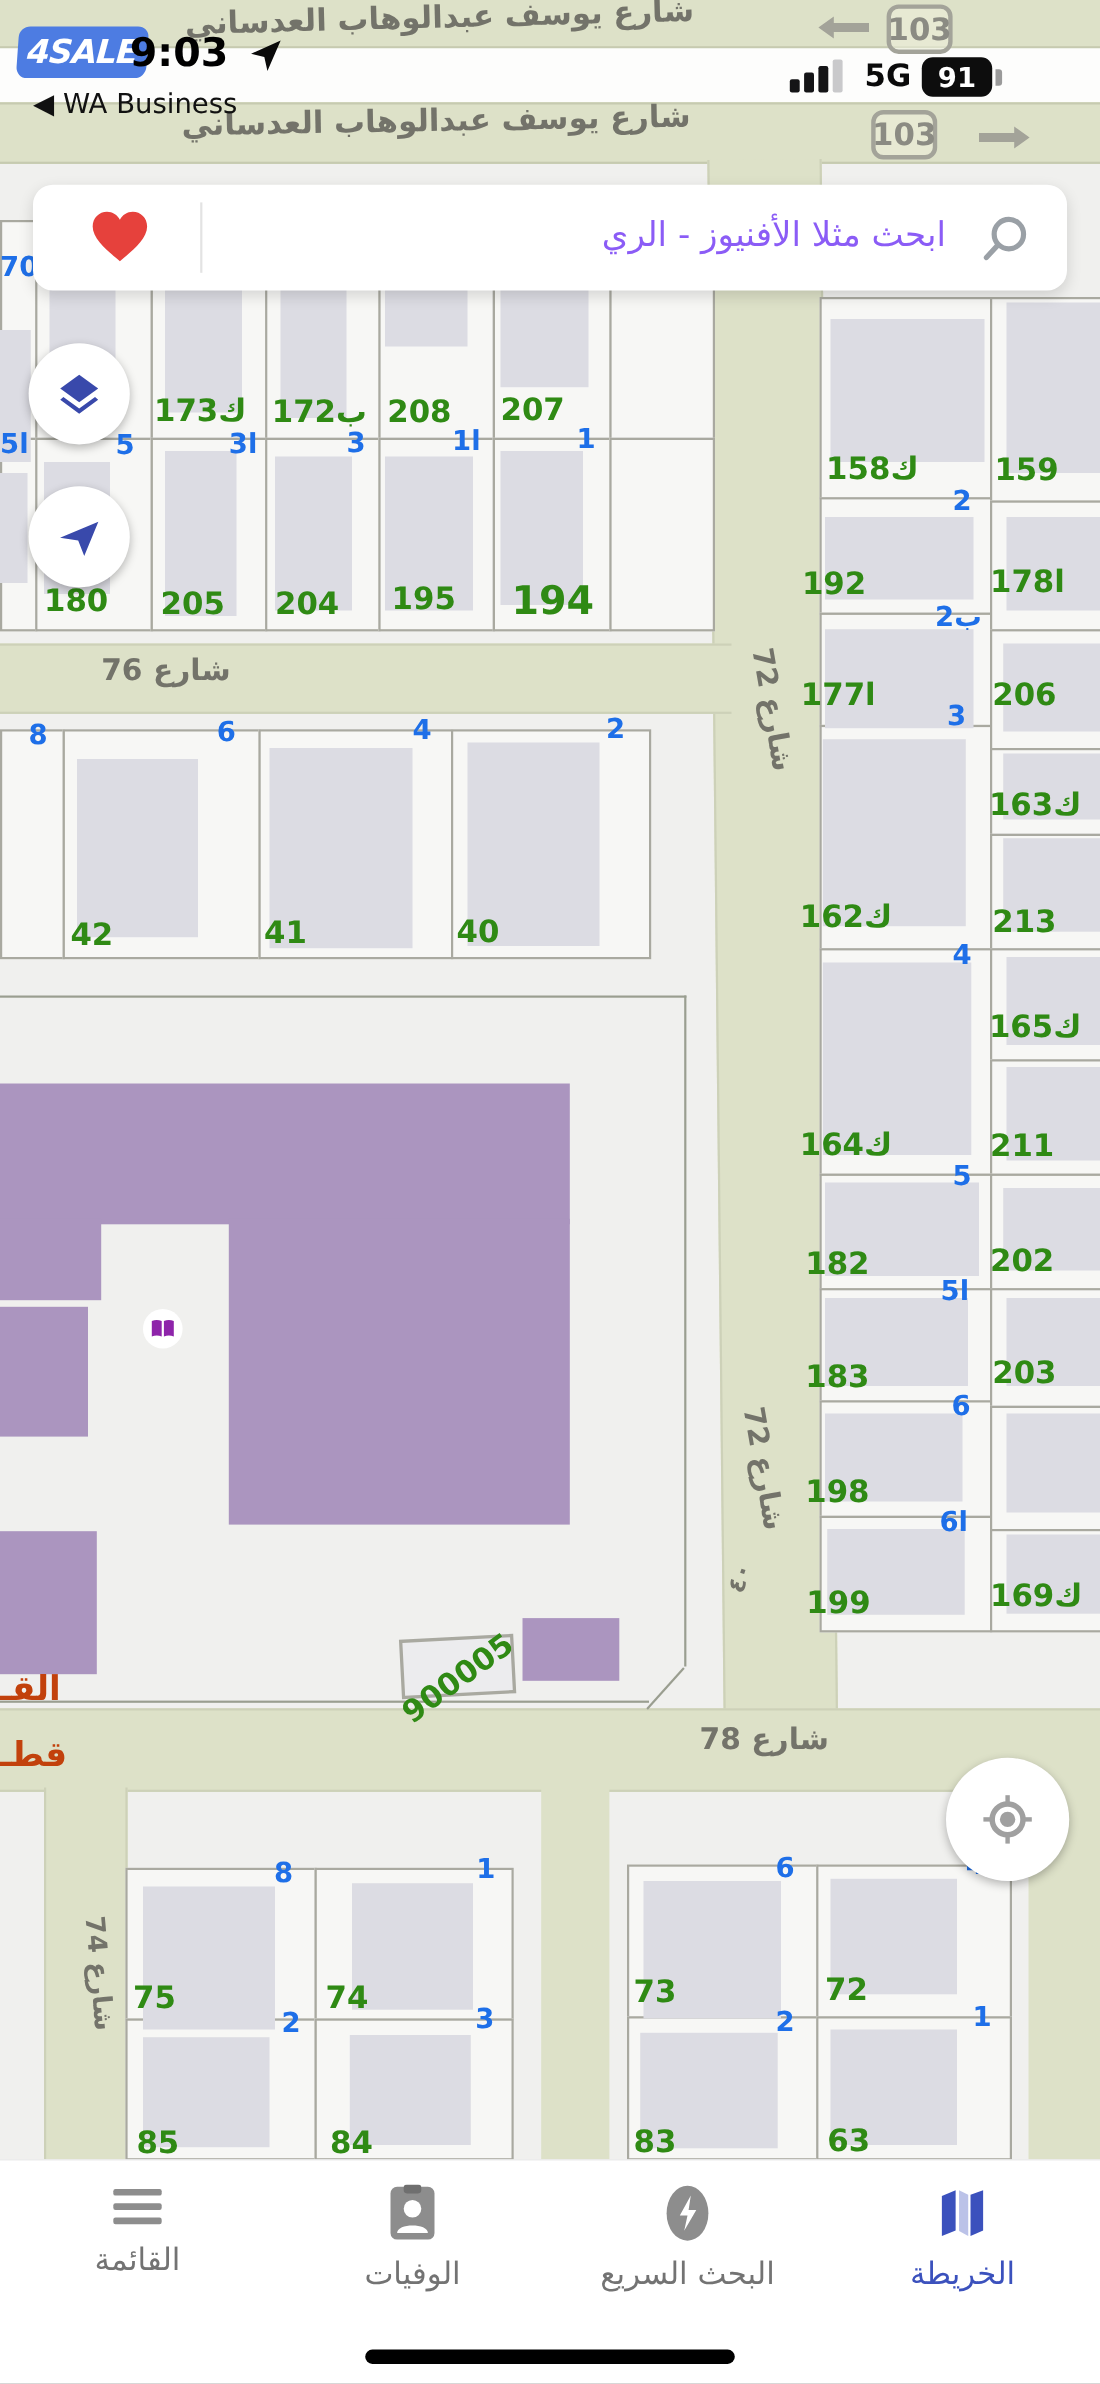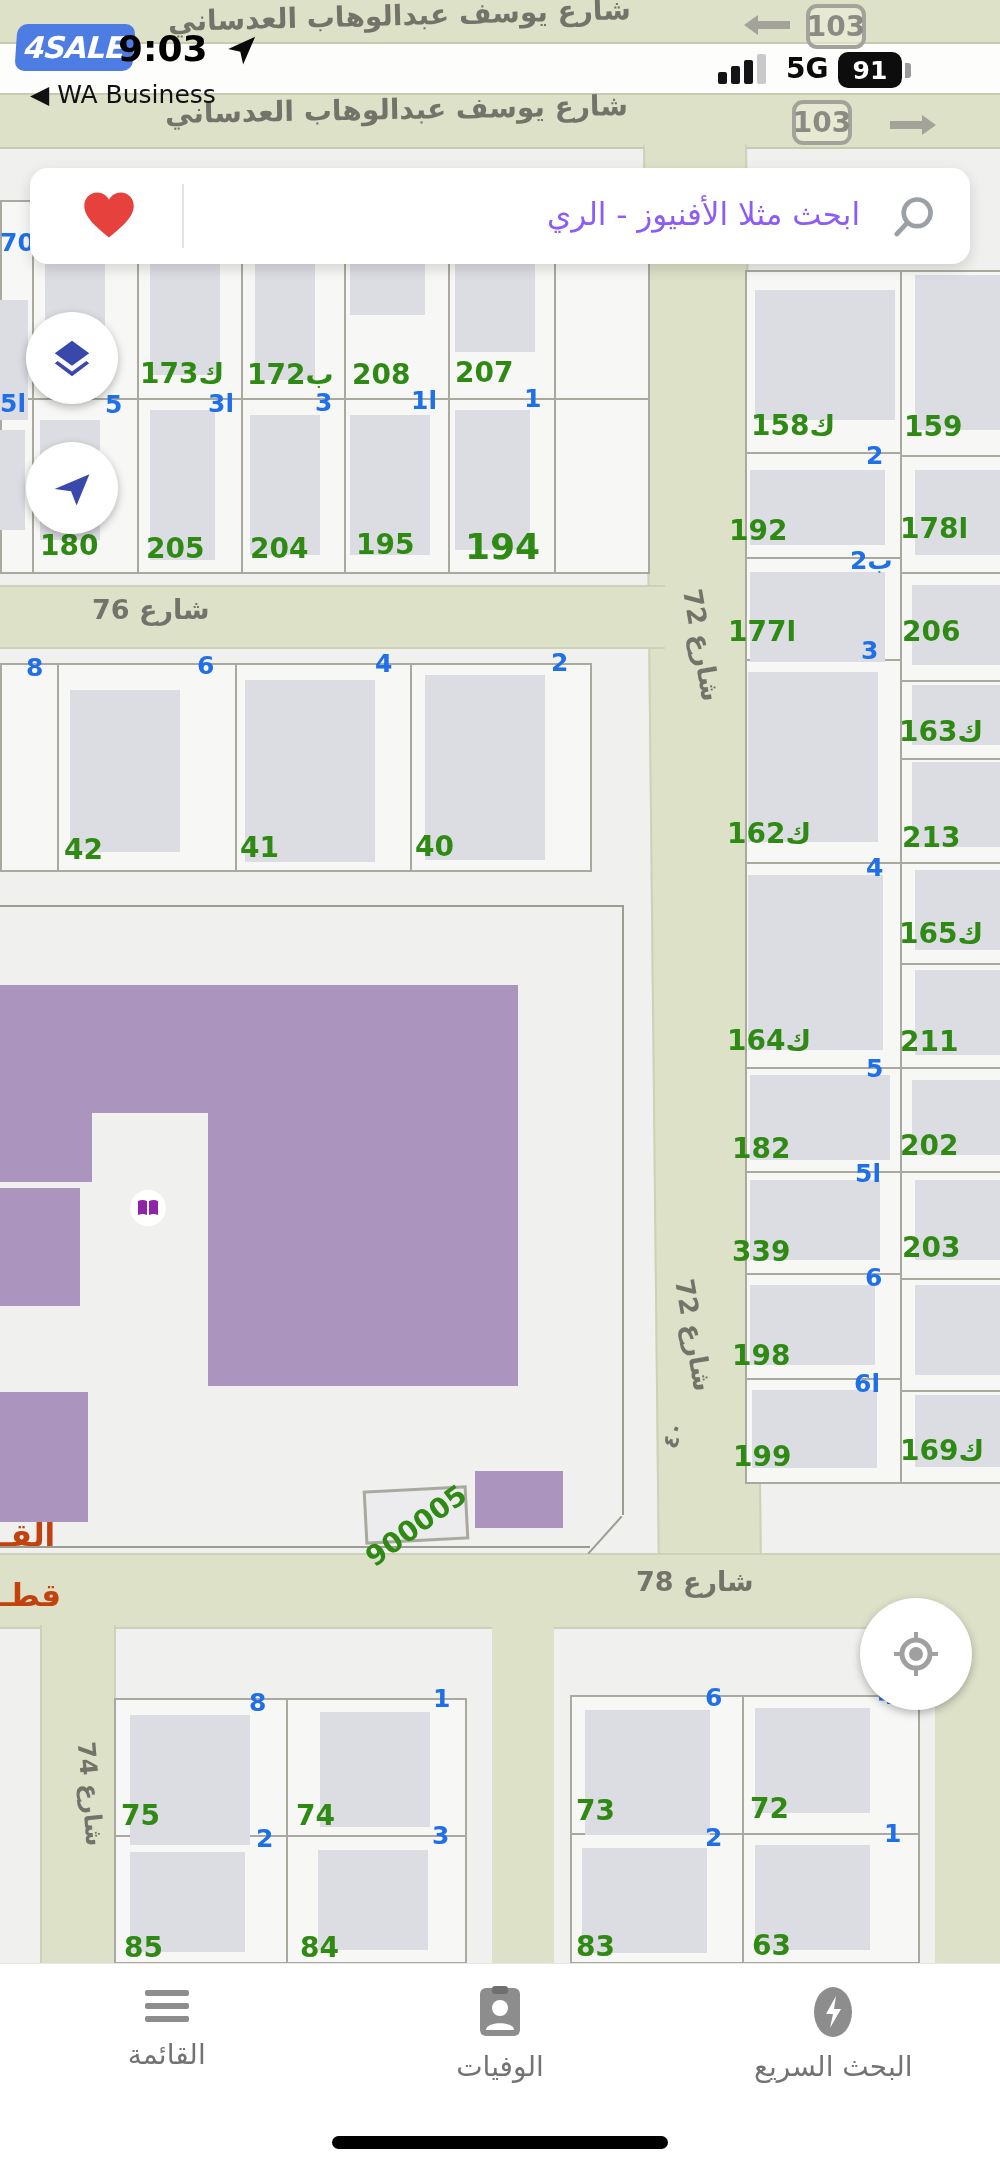--- a/index.html
+++ b/index.html
@@ -203,21 +203,21 @@
         <span class="lbl g" style="left: 453px; top: 529px; font-size: 36px; margin-left: 12px;">194</span>
         <span class="lbl g" style="left: 64px; top: 836px; font-size: 28px;">42</span>
         <span class="lbl g" style="left: 240px; top: 834px; font-size: 28px;">41</span>
         <span class="lbl g" style="left: 415px; top: 833px; font-size: 28px;">40</span>
         <span class="lbl g" style="left: 751px; top: 412px; font-size: 28px;">158ك</span>
         <span class="lbl g" style="left: 729px; top: 517px; font-size: 28px;">192</span>
         <span class="lbl g" style="left: 728px; top: 618px; font-size: 28px;">177ا</span>
         <span class="lbl g" style="left: 727px; top: 820px; font-size: 28px;">162ك</span>
         <span class="lbl g" style="left: 727px; top: 1027px; font-size: 28px;">164ك</span>
         <span class="lbl g" style="left: 732px; top: 1135px; font-size: 28px;">182</span>
-        <span class="lbl g" style="left: 732px; top: 1238px; font-size: 28px;">339</span>
+        <span class="lbl g" style="left: 732px; top: 1238px; font-size: 28px;">183</span>
         <span class="lbl g" style="left: 732px; top: 1342px; font-size: 28px;">198</span>
         <span class="lbl g" style="left: 733px; top: 1443px; font-size: 28px;">199</span>
         <span class="lbl g" style="left: 904px; top: 413px; font-size: 28px;">159</span>
         <span class="lbl g" style="left: 900px; top: 515px; font-size: 28px;">178ا</span>
         <span class="lbl g" style="left: 902px; top: 618px; font-size: 28px;">206</span>
         <span class="lbl g" style="left: 899px; top: 718px; font-size: 28px;">163ك</span>
         <span class="lbl g" style="left: 902px; top: 824px; font-size: 28px;">213</span>
         <span class="lbl g" style="left: 899px; top: 920px; font-size: 28px;">165ك</span>
         <span class="lbl g" style="left: 900px; top: 1028px; font-size: 28px;">211</span>
         <span class="lbl g" style="left: 900px; top: 1132px; font-size: 28px;">202</span>
@@ -342,15 +342,23 @@
       </svg>
       <span class="tlabel">الوفيات</span>
     </div>
     <div class="tab">
       <svg width="48" height="52" viewBox="0 0 48 52">
         <ellipse cx="24" cy="26" rx="19" ry="25" fill="#8d8d8d"></ellipse>
         <path d="M27,10 L17,28 L24,28 L21,42 L32,23 L25,23 Z" fill="#fff"></path>
       </svg>
       <span class="tlabel">البحث السريع</span>
     </div>
+    <div class="tab active">
+      <svg width="50" height="52" viewBox="0 0 24 24">
+        <path d="M3,4.5 L9,2 L9,19.5 L3,22 Z" fill="#3b51bd"></path>
+        <path d="M10.5,2 L14.5,4 L14.5,22 L10.5,19.8 Z" fill="#3b51bd" opacity="0.35"></path>
+        <path d="M15.5,4 L21,2 L21,19.5 L15.5,22 Z" fill="#3b51bd"></path>
+      </svg>
+      <span class="tlabel">الخريطة</span>
+    </div>
   </div>
   <div id="homebar"></div>
 </div>
 
 </body></html>

